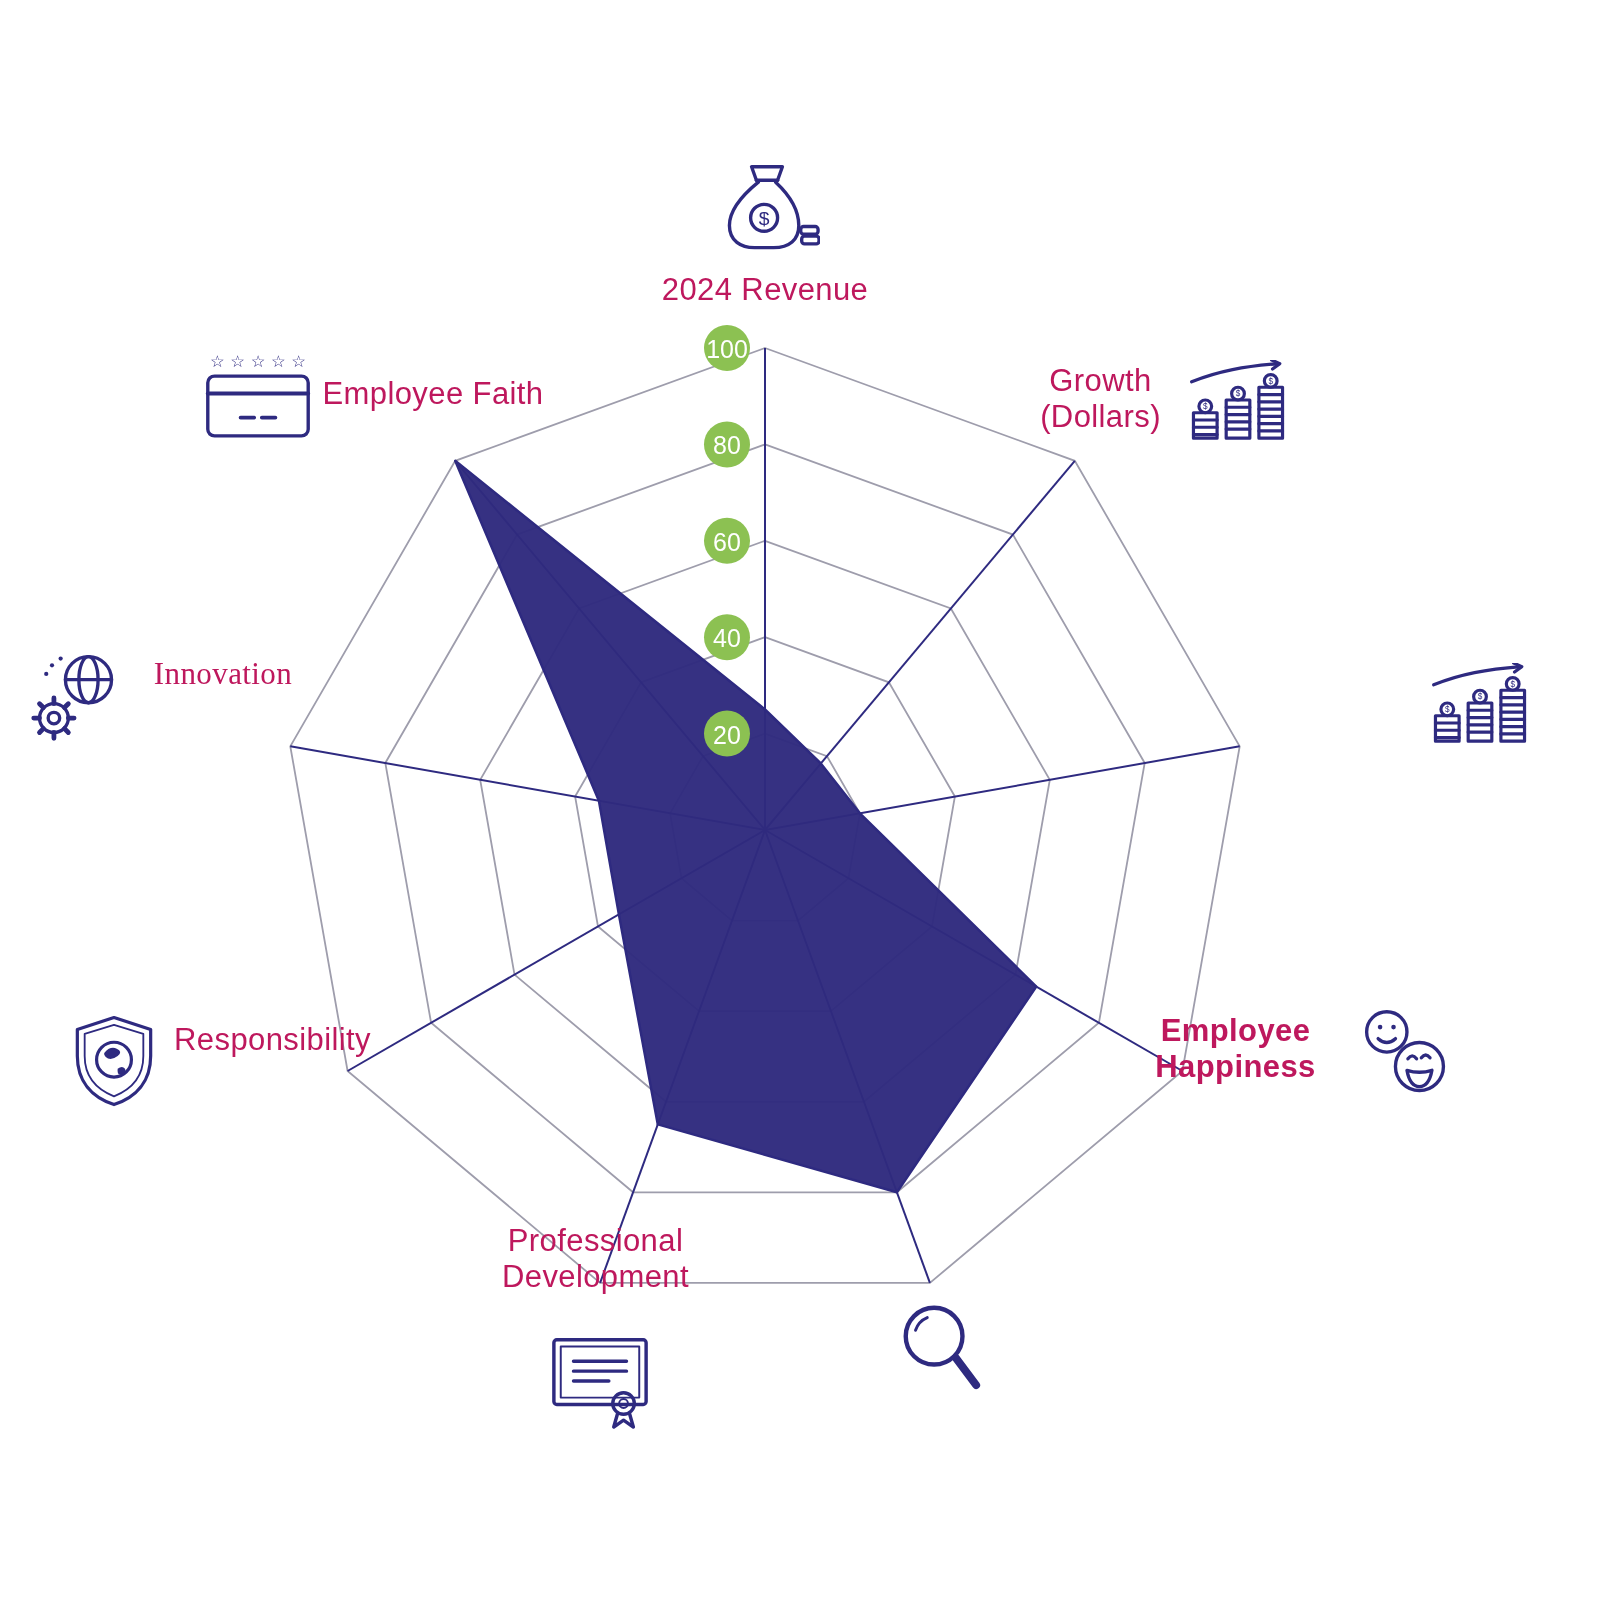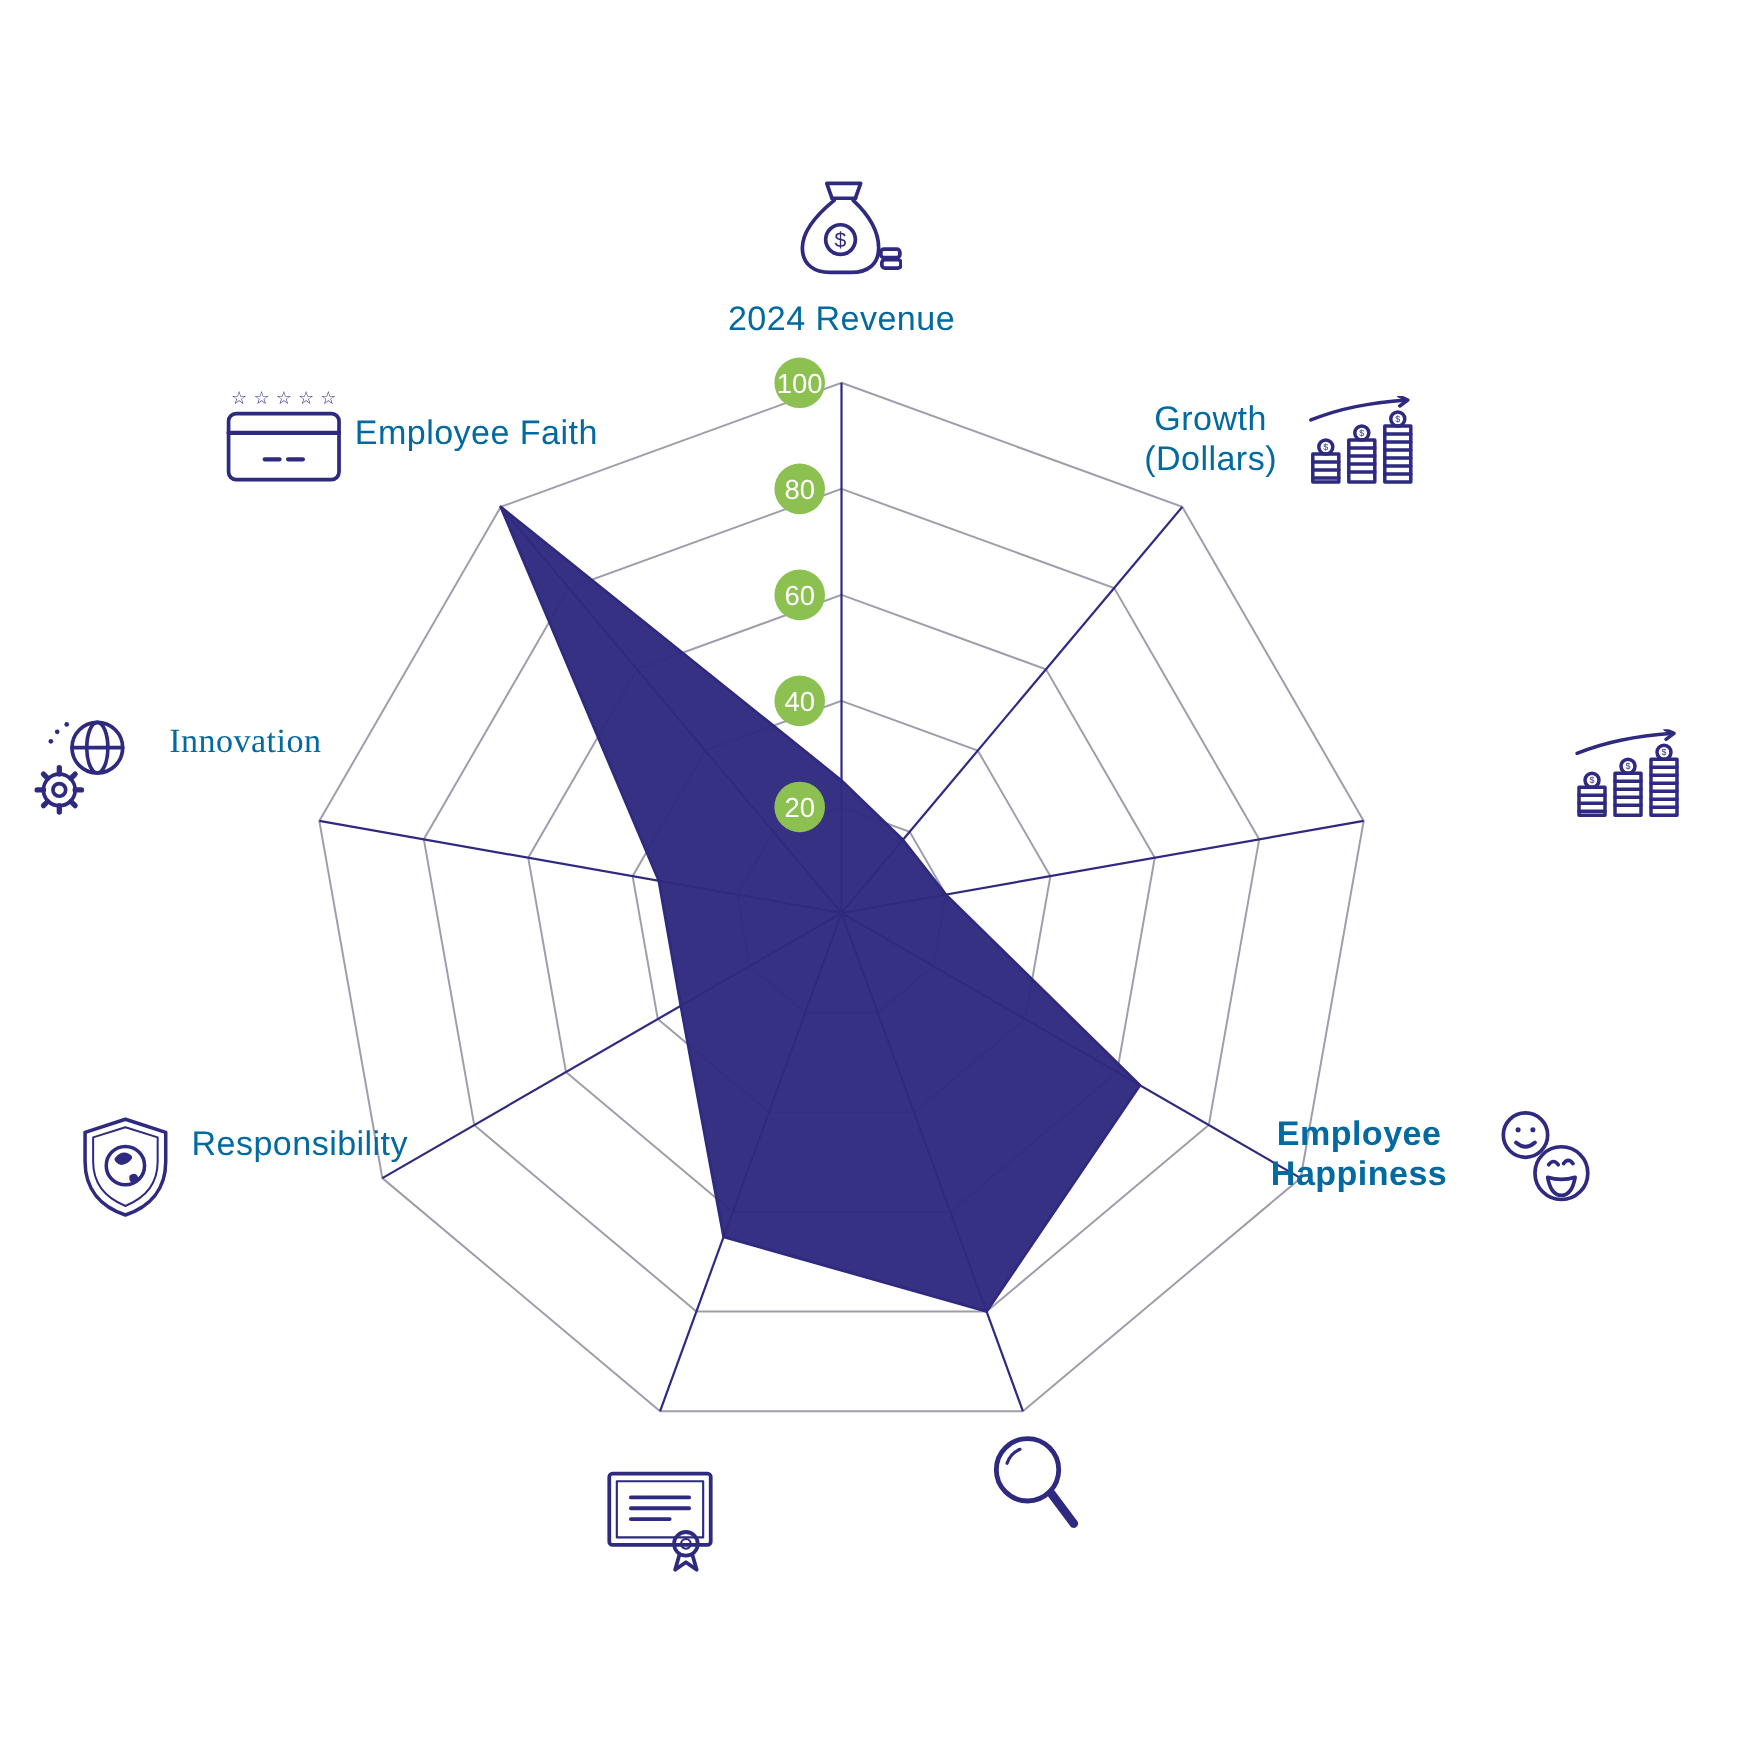--- a/index.html
+++ b/index.html
@@ -1,18 +1,18 @@
 <!DOCTYPE html>
 <html><head>
 <meta charset="utf-8">
 <style>
   html,body { margin:0; padding:0; background:#ffffff; font-family:"Liberation Sans", sans-serif; }
   .canvas { position:relative; width:1600px; height:1600px; background:#ffffff; overflow:hidden; }
   #radar { position:absolute; left:0; top:0; }
-  .axis-label { position:absolute; text-align:center; font-size:31px; line-height:1.16; letter-spacing:.4px; color:#0369a1; }
+  .axis-label { position:absolute; text-align:center; font-size:31px; line-height:1.16; letter-spacing:.4px; color:#be185d; }
   .icon { position:absolute; }
   .icon svg { display:block; width:100%; height:auto; }
 
   .lbl-revenue { left:615px; top:272px; width:300px; }
   .lbl-gd      { left:1018px; top:363px; width:165px; }
   .lbl-gp      { left:1222px; top:660px; width:205px; }
   .lbl-eh      { left:1143px; top:1013px; width:185px;font-weight:bold; }
   .lbl-op      { left:850px;  top:1223px; width:160px; }
   .lbl-pd      { left:478px;  top:1223px; width:235px; }
   .lbl-resp    { left:155px;  top:1022px; width:235px; }
@@ -61,20 +61,21 @@
       <text x="727" y="541.8" fill="#ffffff" font-size="25" text-anchor="middle" dominant-baseline="central" font-family="Liberation Sans, sans-serif">60</text>
       <circle cx="727" cy="444.4" r="23" fill="#8cc152"></circle>
       <text x="727" y="445.4" fill="#ffffff" font-size="25" text-anchor="middle" dominant-baseline="central" font-family="Liberation Sans, sans-serif">80</text>
       <circle cx="727" cy="348" r="23" fill="#8cc152"></circle>
       <text x="727" y="349" fill="#ffffff" font-size="25" text-anchor="middle" dominant-baseline="central" font-family="Liberation Sans, sans-serif">100</text>
     </svg>
 
   <div class="axis-label lbl-revenue">2024 Revenue</div>
   <div class="axis-label lbl-gd">Growth (Dollars)</div>
   <div class="axis-label lbl-eh">Employee Happiness</div>
+  <div class="axis-label lbl-pd">Professional Development</div>
   <div class="axis-label lbl-resp">Responsibility</div>
   <div class="axis-label lbl-innov">Innovation</div>
   <div class="axis-label lbl-if">Employee Faith</div>
 
   <div class="icon ic-revenue">
     <svg viewBox="0 0 110 100">
       <g class="stroke">
         <path d="M44 21 L39 7 H71 L66 21"></path>
         <path d="M44 21 H66"></path>
         <path d="M46 23 C30 36 16 52 16 68 C16 84 28 91 42 91 H62 C78 91 88 83 88 68 C88 52 78 36 64 23"></path>

